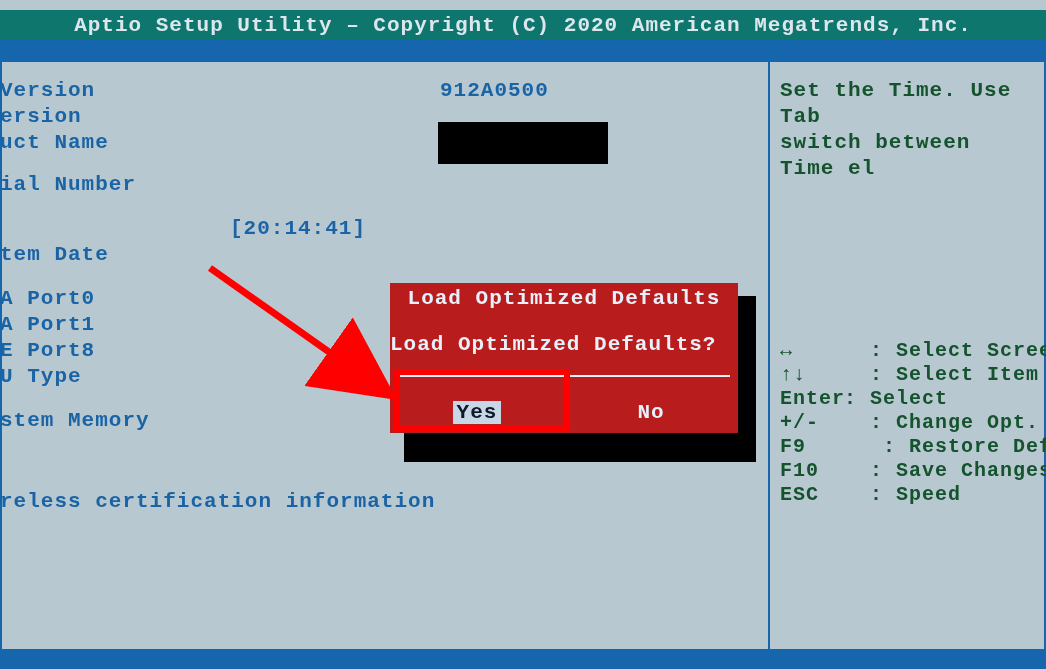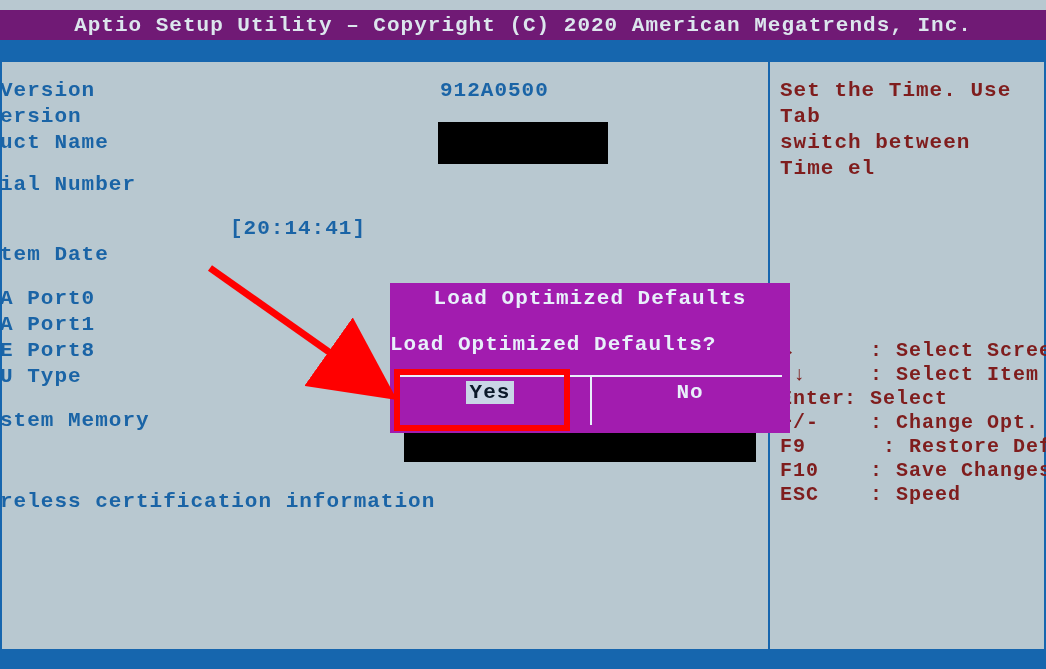--- a/index.html
+++ b/index.html
@@ -21,21 +21,21 @@
     letter-spacing: 1px;
     color: #1a64a6;
   }
   .title-bar {
     position: absolute;
     top: 10px;
     left: 0;
     right: 0;
     text-align: center;
     color: #dce6ed;
-    background: #701a75;
+    background: #0f766e;
     padding: 4px 0 6px 0;
   }
   .tab-strip {
     position: absolute;
     top: 40px;
     left: 0;
     right: 0;
     height: 20px;
     background: #1666ae;
   }
@@ -56,21 +56,21 @@
     text-decoration: underline;
   }
   .right-panel {
     position: absolute;
     top: 60px;
     left: 768px;
     right: 0;
     bottom: 18px;
     border-left: 2px solid #1666ae;
     padding: 18px 10px 10px 10px;
-    color: #7f1d1d;
+    color: #14532d;
   }
   .right-panel .help-text {
     line-height: 26px;
   }
   .right-panel .key-hints {
     position: absolute;
     bottom: 120px;
     left: 10px;
     right: 4px;
     line-height: 24px;
@@ -129,23 +129,23 @@
     top: 296px;
     left: 404px;
     width: 352px;
     height: 166px;
     background: #000;
   }
   .dialog {
     position: absolute;
     top: 283px;
     left: 390px;
-    width: 400px;
+    width: 348px;
     height: 150px;
-    background: #a21caf;
+    background: #b91c1c;
     color: #e8f0fa;
   }
   .dialog .d-title {
     position: absolute;
     top: 4px;
     left: 0;
     right: 0;
     text-align: center;
   }
   .dialog .d-title::before,
@@ -170,21 +170,21 @@
   .dialog .d-vsep {
     position: absolute;
     top: 94px;
     bottom: 8px;
     left: 50%;
     width: 2px;
     background: #e8f0fa;
   }
   .dialog .d-btns {
     position: absolute;
-    top: 92px;
+    top: 112px;
     left: 0;
     right: 0;
     display: flex;
   }
   .dialog .d-btn {
     flex: 1;
     text-align: center;
     padding: 6px 0;
   }
   .dialog .d-btn.sel span {

